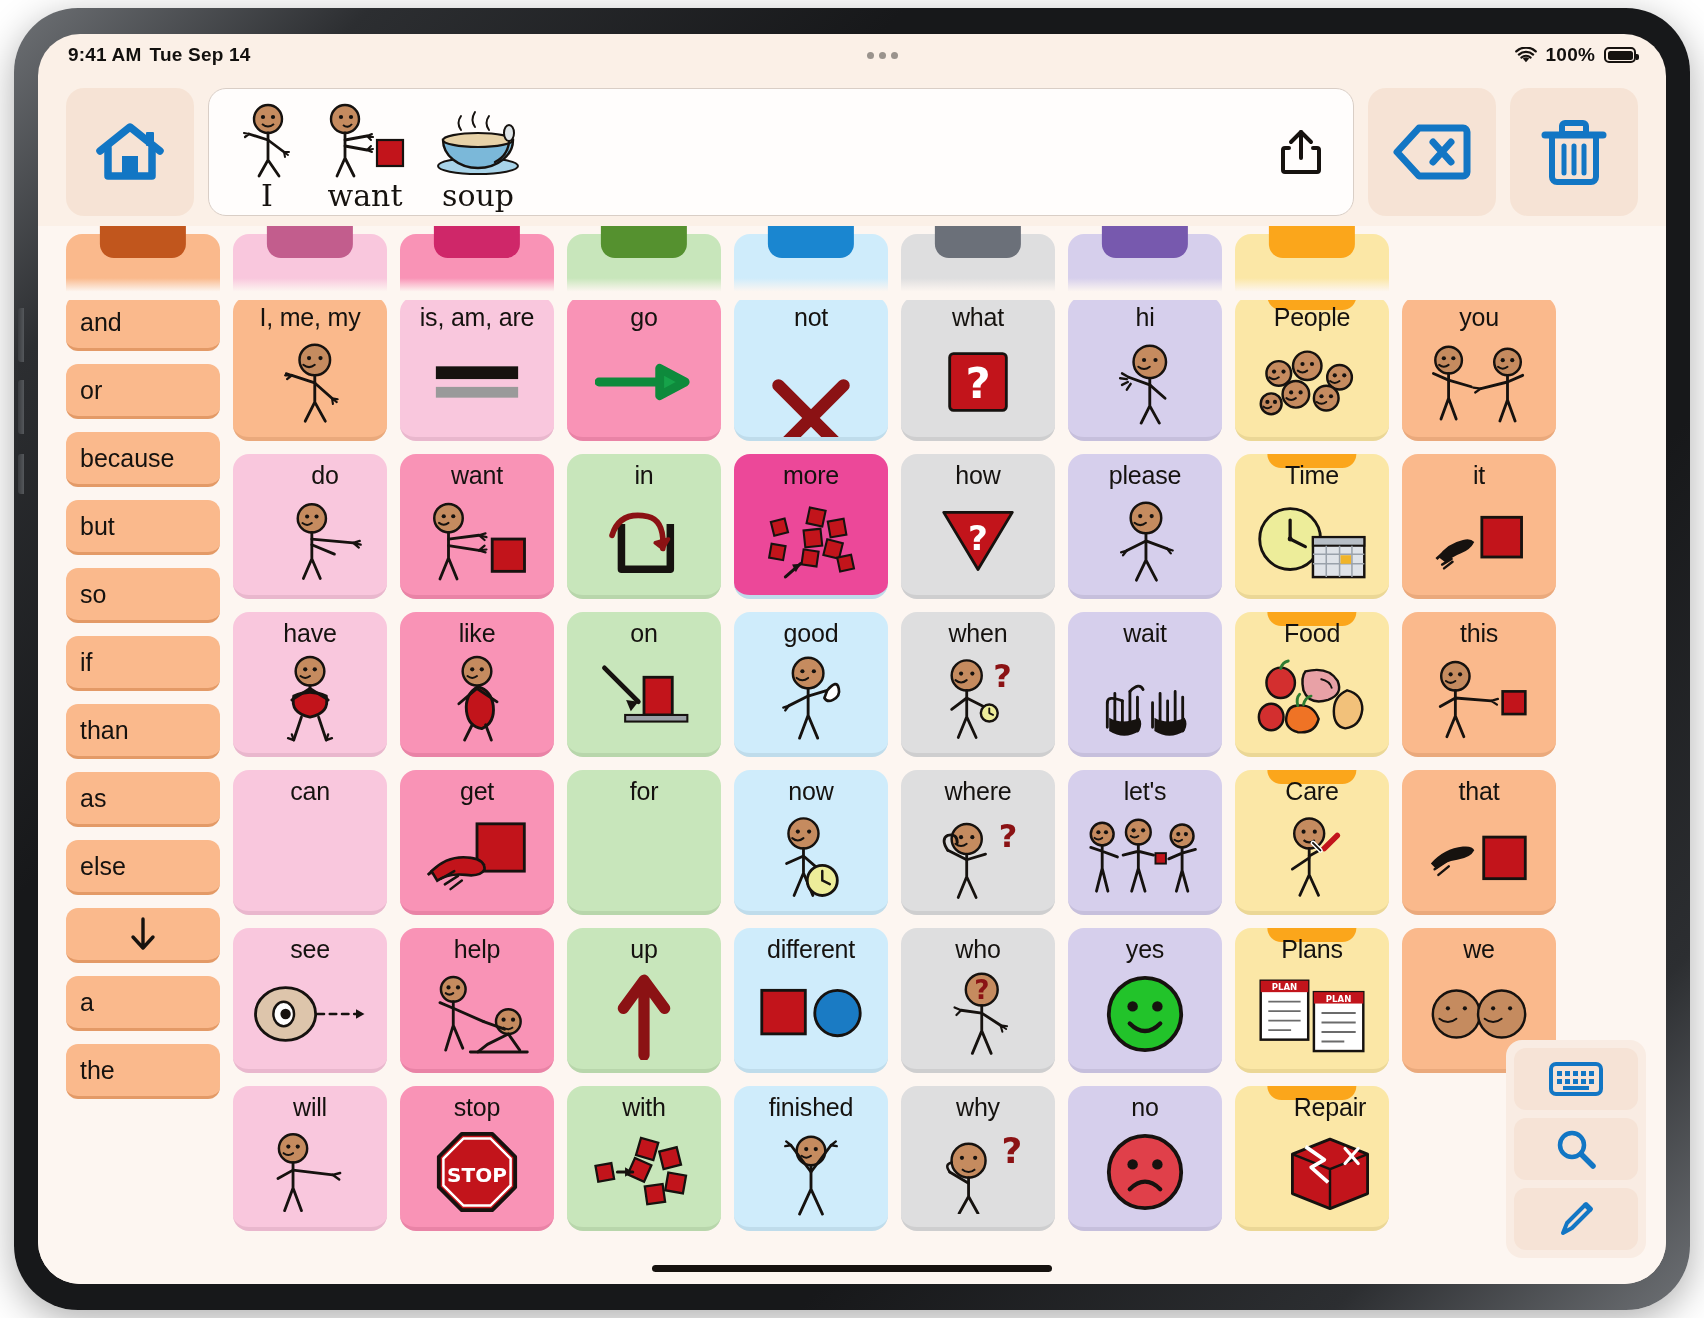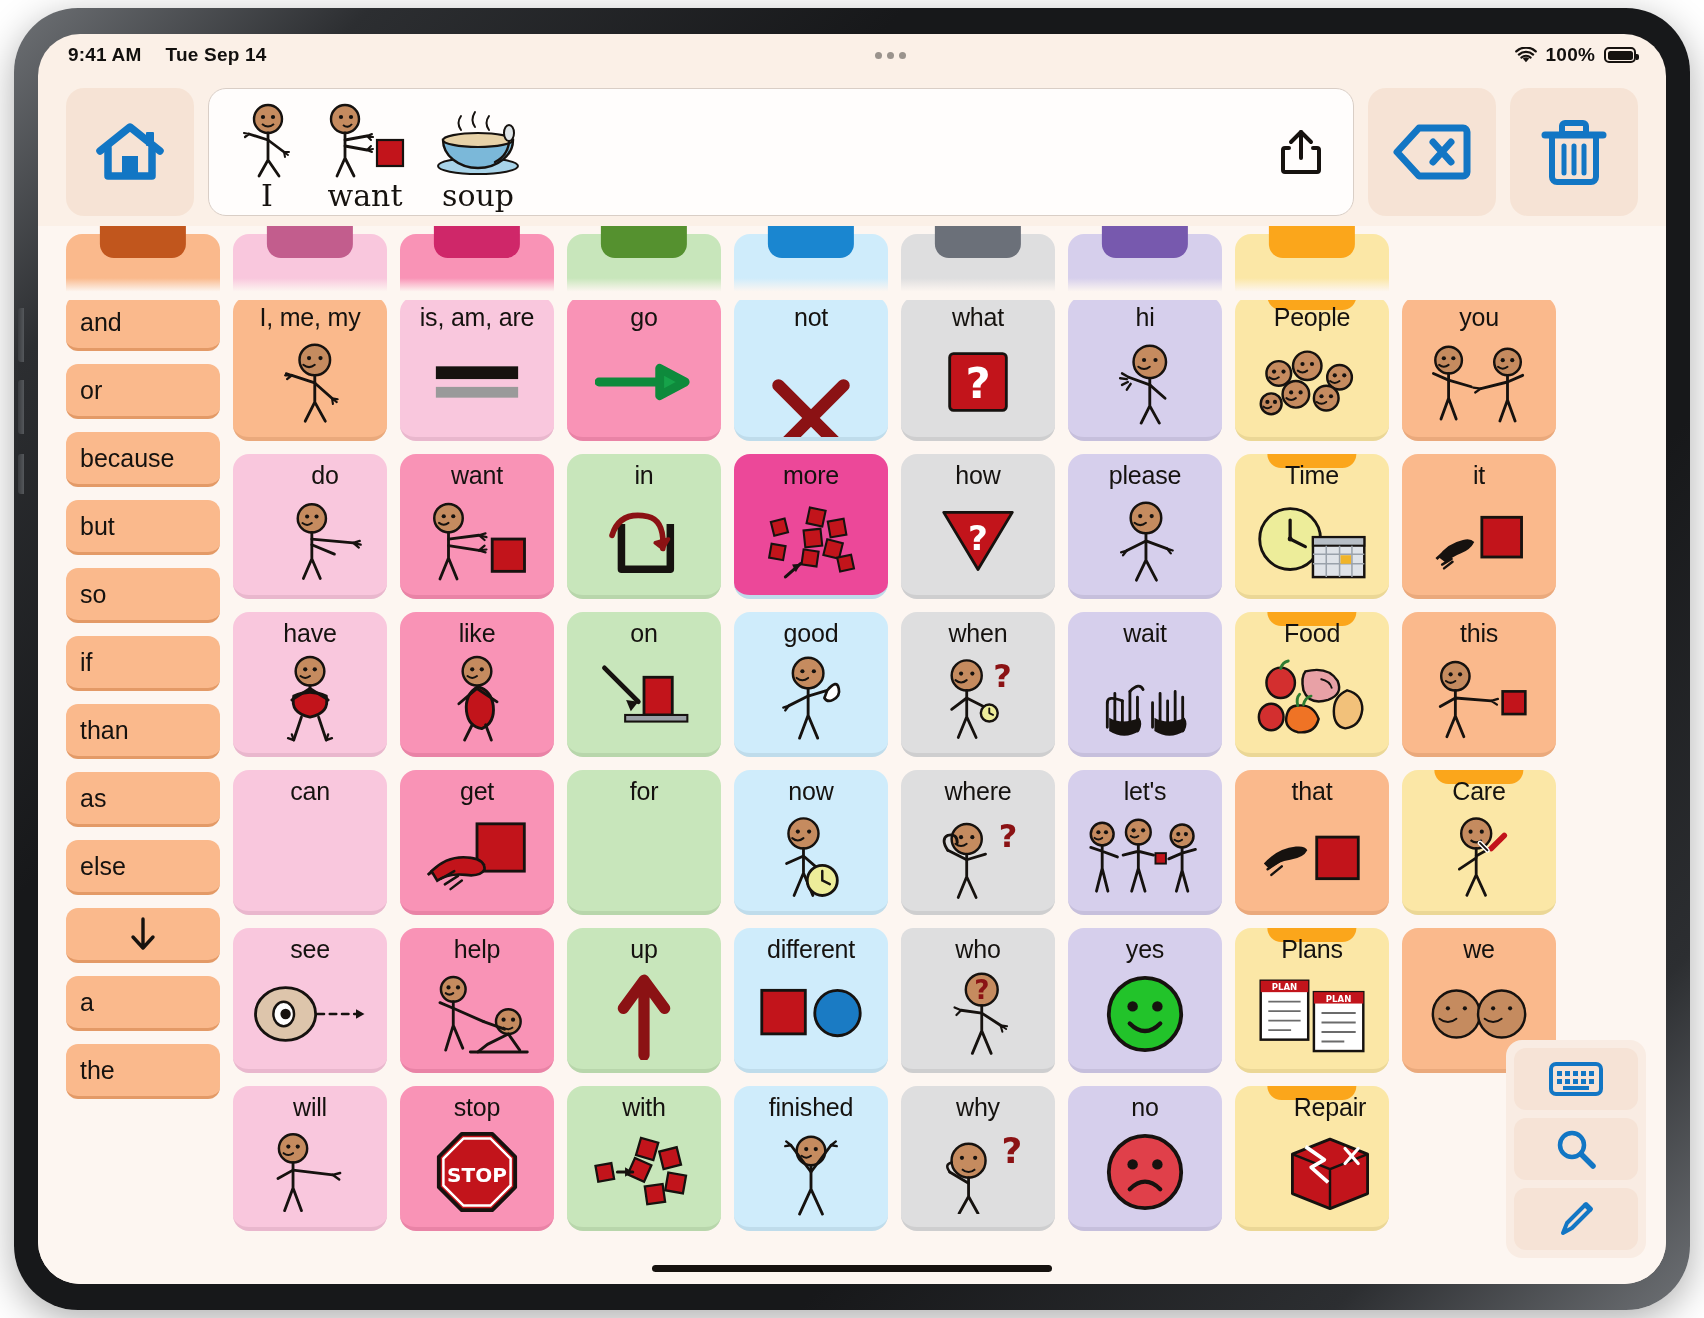--- a/index.html
+++ b/index.html
@@ -34,21 +34,21 @@
   }
 
   
   #status-bar {
     position: absolute; top: 0; left: 0; right: 0; height: 42px;
     display: flex; align-items: center;
     padding: 0 30px;
     font-size: 19px; font-weight: bold; color: #12100e;
     letter-spacing: .2px;
   }
-  #status-left { display: flex; gap: 24px; align-items: center; }
+  #status-left { display: flex; gap: 8px; align-items: center; }
   #status-center { flex: 1; display: flex; justify-content: center; }
   #status-right { display: flex; gap: 9px; align-items: center; }
   .multitask-dots { display: flex; gap: 5px; }
   .multitask-dots i { width: 7px; height: 7px; border-radius: 50%; background: #9a938d; display: block; }
   .batt-shell {
     width: 32px; height: 16px; border: 2px solid #16120f;
     border-radius: 5px; position: relative; display: inline-block;
   }
   .batt-shell::after {
     content: ""; position: absolute; right: -5px; top: 4.5px;
@@ -869,45 +869,45 @@
                     <circle cx="98" cy="18" r="2.2" fill="#16120f"></circle>
                     <circle cx="106" cy="18" r="2.2" fill="#16120f"></circle>
                     <path d="M94 24 q4 3.2 8 0" stroke="#16120f" stroke-width="2.1" fill="none" stroke-linecap="round"></path>
      <path d="M102 32 V56 M102 56 L96 78 M102 56 L108 78 M102 38 L88 44 M102 38 L116 34" stroke="#16120f" stroke-width="3" fill="none" stroke-linecap="round"></path>
      <rect x="74" y="38" width="11" height="11" fill="#c2141b" stroke="#16120f" stroke-width="2"></rect>
                   </svg>
                 </div>
               </div>
             </div>
             <div class="cell">
-              <div class="word-btn" style="background: rgb(250, 185, 140); border-bottom: 4px solid rgb(234, 169, 124);">
-                <div class="wlabel">that</div>
-                <div class="wsym">
-                  <svg viewBox="0 0 114 72" width="108" height="68">
-     <path d="M6 44 q14 -16 34 -18 q10 -1 12 4 q-4 8 -18 10 q-14 2 -22 10 Z" fill="#16120f"></path>
-     <path d="M10 50 l12 -8 M14 56 l11 -9" stroke="#16120f" stroke-width="2.6" stroke-linecap="round"></path>
-     <rect x="62" y="16" width="44" height="44" fill="#c2141b" stroke="#16120f" stroke-width="3"></rect>
-                  </svg>
-                </div>
-              </div>
-            </div>
-            <div class="cell">
               <div class="word-btn folder" style="background: rgb(251, 231, 166); border-bottom: 4px solid rgb(235, 215, 150);">
                 <div class="wlabel">Care</div>
                 <div class="wsym">
                   <svg viewBox="0 0 94 92" width="88" height="88">
      <circle cx="44" cy="22" r="16" fill="#c58b5f" stroke="#16120f" stroke-width="2.6"></circle>
                     <circle cx="38" cy="20" r="2.2" fill="#16120f"></circle>
                     <circle cx="50" cy="20" r="2.2" fill="#16120f"></circle>
      <path d="M38 29 q6 5 12 0" stroke="#16120f" stroke-width="2.2" fill="none"></path>
      <path d="M44 38 V66 M44 66 L34 88 M44 66 L54 88" stroke="#16120f" stroke-width="3" fill="none" stroke-linecap="round"></path>
      <path d="M44 46 L62 36 M44 48 L26 60" stroke="#16120f" stroke-width="3" fill="none" stroke-linecap="round"></path>
      <path d="M60 38 q8 -8 14 -14" stroke="#c2141b" stroke-width="6" stroke-linecap="round"></path>
      <path d="M56 40 l-8 -8" stroke="#fff" stroke-width="5" stroke-linecap="round"></path>
      <path d="M56 40 l-8 -8" stroke="#16120f" stroke-width="2" stroke-linecap="round"></path>
+                  </svg>
+                </div>
+              </div>
+            </div>
+            <div class="cell">
+              <div class="word-btn" style="background: rgb(250, 185, 140); border-bottom: 4px solid rgb(234, 169, 124);">
+                <div class="wlabel">that</div>
+                <div class="wsym">
+                  <svg viewBox="0 0 114 72" width="108" height="68">
+     <path d="M6 44 q14 -16 34 -18 q10 -1 12 4 q-4 8 -18 10 q-14 2 -22 10 Z" fill="#16120f"></path>
+     <path d="M10 50 l12 -8 M14 56 l11 -9" stroke="#16120f" stroke-width="2.6" stroke-linecap="round"></path>
+     <rect x="62" y="16" width="44" height="44" fill="#c2141b" stroke="#16120f" stroke-width="3"></rect>
                   </svg>
                 </div>
               </div>
             </div>
             <div class="cell">
               <div class="word-btn" style="background: rgb(249, 199, 221); border-bottom: 4px solid rgb(233, 183, 205);">
                 <div class="wlabel">see</div>
                 <div class="wsym">
                   <svg viewBox="0 0 124 66" width="118" height="62">
      <ellipse cx="36" cy="33" rx="32" ry="28" fill="#ddc5ab" stroke="#16120f" stroke-width="3"></ellipse>
@@ -956,21 +956,21 @@
                 <div class="wlabel">different</div>
                 <div class="wsym">
                   <svg viewBox="0 0 112 58" width="106" height="56">
      <rect x="4" y="4" width="46" height="46" fill="#c2141b" stroke="#16120f" stroke-width="3"></rect>
      <circle cx="84" cy="28" r="24" fill="#1a7bc4" stroke="#16120f" stroke-width="3"></circle>
                   </svg>
                 </div>
               </div>
             </div>
             <div class="cell">
-              <div class="word-btn" style="background: rgb(222, 222, 223); border-bottom: 4px solid rgb(206, 206, 207); border-radius: 12px;">
+              <div class="word-btn" style="background: rgb(222, 222, 223); border-bottom: 4px solid rgb(206, 206, 207);">
                 <div class="wlabel">who</div>
                 <div class="wsym">
                   <svg viewBox="0 0 96 92" width="90" height="88">
      <circle cx="52" cy="20" r="17" fill="#c58b5f" stroke="#16120f" stroke-width="2.6"></circle>
      <text x="52" y="30" font-family="DejaVu Sans, sans-serif" font-size="28" font-weight="bold" fill="#8b1214" text-anchor="middle">?</text>
      <path d="M52 37 V64 M52 64 L42 88 M52 64 L62 88" stroke="#16120f" stroke-width="3" fill="none" stroke-linecap="round"></path>
      <path d="M52 45 L30 42 M52 45 L72 58" stroke="#16120f" stroke-width="3" fill="none" stroke-linecap="round"></path>
      <path d="M30 42 l-7 -3 M30 42 l-5 5" stroke="#16120f" stroke-width="2.4" fill="none" stroke-linecap="round"></path>
      <path d="M72 58 l6 4 M72 58 l2 7 M72 58 l7 1" stroke="#16120f" stroke-width="2.2" fill="none" stroke-linecap="round"></path>
                   </svg>

